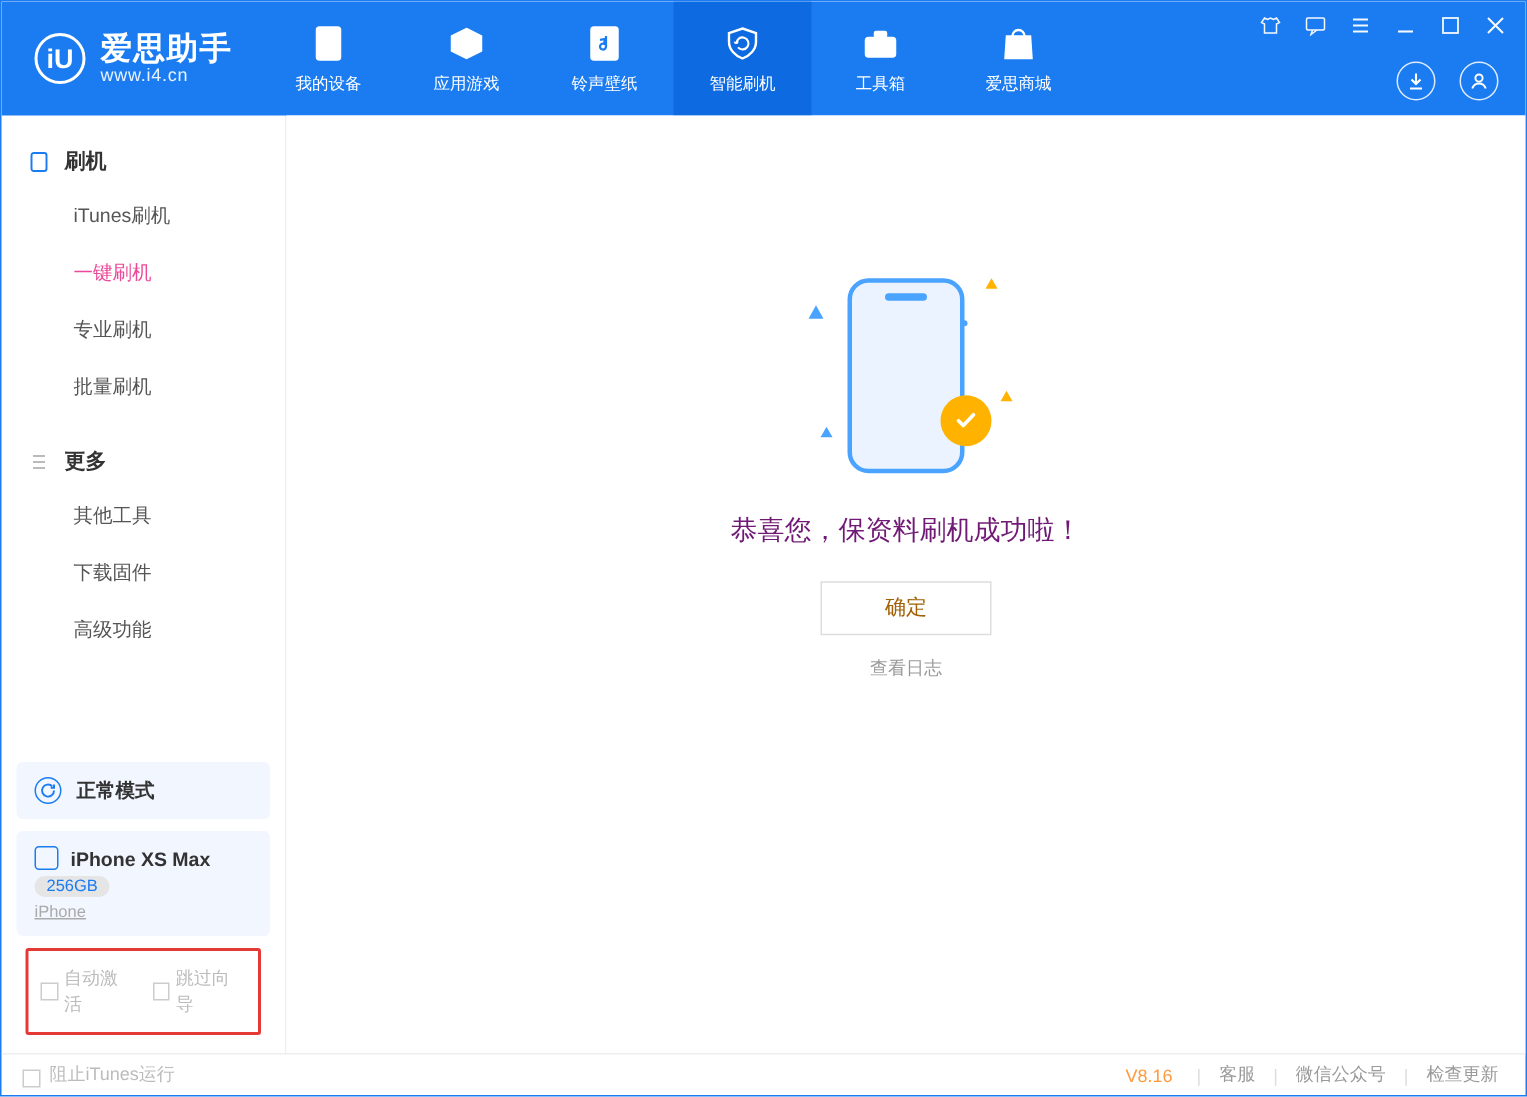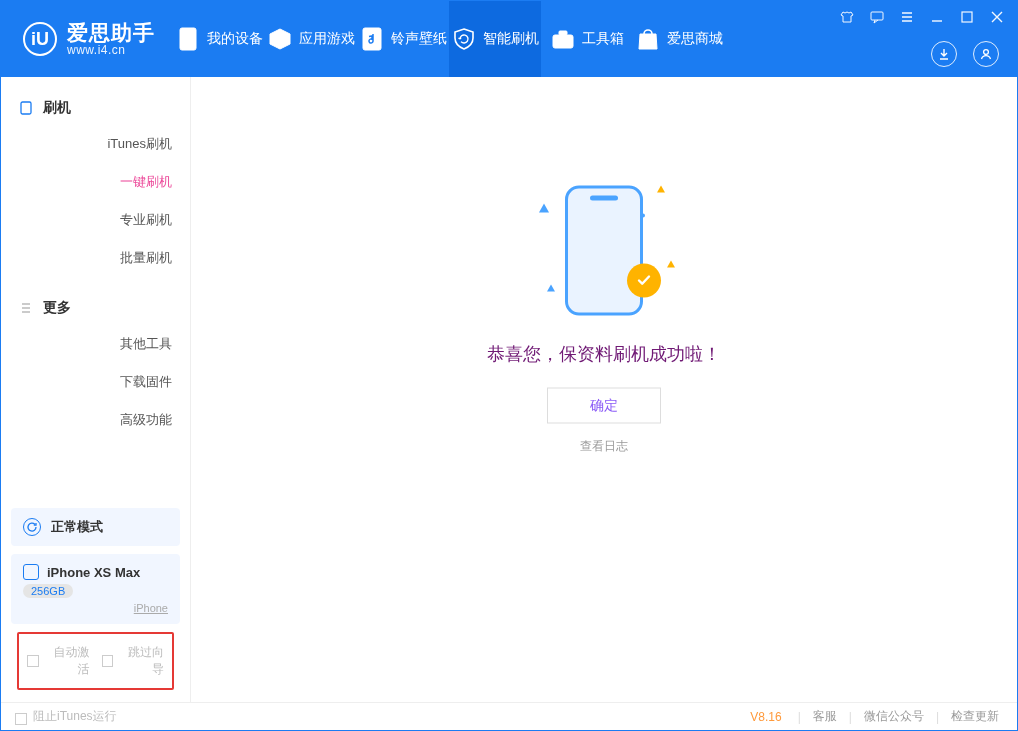--- a/index.html
+++ b/index.html
@@ -7,38 +7,38 @@
 
 
 .topbar { height: 76px; background: #1b7cf2; display: flex; align-items: stretch; color: #fff; position: relative; }
 .logo-block { display: flex; align-items: center; padding: 0 18px 0 22px; gap: 10px; }
 .logo-circle { width: 34px; height: 34px; border: 2.5px solid #fff; border-radius: 50%; display: flex; align-items: center; justify-content: center; font-weight: bold; font-size: 18px; font-family: Arial; }
 .logo-text { display: flex; flex-direction: column; line-height: 1.1; }
 .logo-text .title { font-size: 21px; font-weight: bold; letter-spacing: 1px; }
 .logo-text .url   { font-size: 12px; opacity: .9; letter-spacing: .5px; }
 
 .nav { display: flex; }
-.nav-item { width: 92px; display: flex; flex-direction: row; align-items: center; justify-content: center; gap: 6px; font-size: 14px; cursor: pointer; }
+.nav-item { width: 92px; display: flex; flex-direction: column; align-items: center; justify-content: center; gap: 6px; font-size: 11px; cursor: pointer; }
 .nav-item.active { background: #0d6ae0; }
 .nav-item .ico { width: 26px; height: 26px; display: flex; align-items: center; justify-content: center; }
 .nav-item svg { fill: #fff; stroke: #fff; }
 
 .win-icons { position: absolute; right: 12px; top: 8px; display: flex; gap: 14px; align-items: center; }
 .win-icons span { cursor: pointer; font-size: 14px; opacity: .95; display:inline-flex; align-items:center; justify-content:center; width:16px; height:16px; }
 .win-icons svg{ stroke:#fff; fill:none; }
 
 .user-icons { position: absolute; right: 18px; bottom: 10px; display: flex; gap: 16px; }
 .user-icons .circ { width: 26px; height: 26px; border: 1.8px solid rgba(255,255,255,.85); border-radius: 50%; display: flex; align-items: center; justify-content: center; cursor: pointer; }
 .user-icons .circ svg{stroke:#fff;fill:none;}
 
 
 .body { flex: 1; display: flex; min-height: 0; }
 
 
-.sidebar { width: 190px; border-right: 1px solid #eee; display: flex; flex-direction: column; text-align: right; }
+.sidebar { width: 190px; border-right: 1px solid #eee; display: flex; flex-direction: column; }
 .sb-scroll { flex: 1; overflow: auto; padding-top: 14px; }
 .sb-group-title { display: flex; align-items: center; gap: 10px; padding: 8px 18px; color: #333; font-size: 14px; font-weight: 600; }
 .sb-group-title .gicon { width: 14px; height: 14px; display:flex;align-items:center;justify-content:center;}
 .sb-item { padding: 10px 18px 10px 48px; font-size: 13px; color: #555; cursor: pointer; }
 .sb-item.active { color: #ec4899; }
 
 .sb-bottom { padding: 8px 10px 6px; }
 .mode-card, .dev-card {
   background: #f1f6ff; border-radius: 4px; padding: 10px 12px; margin-bottom: 8px;
   display: flex; flex-direction: column; gap: 4px; position: relative;
@@ -65,21 +65,21 @@
 .phone::before{content:"";position:absolute;left:50%;top:7px;transform:translateX(-50%);width:28px;height:5px;border-radius:3px;background:#4aa3ff;}
 .check-badge{position:absolute;right:18px;bottom:28px;width:34px;height:34px;border-radius:50%;background:#ffb300;display:flex;align-items:center;justify-content:center;}
 .check-badge svg{stroke:#fff;}
 .spark{position:absolute;width:0;height:0;}
 .spark.s1{left:10px;top:28px;border-left:5px solid transparent;border-right:5px solid transparent;border-bottom:9px solid #4aa3ff;}
 .spark.s2{right:14px;top:10px;border-left:4px solid transparent;border-right:4px solid transparent;border-bottom:7px solid #ffb300;}
 .spark.s3{left:18px;bottom:34px;border-left:4px solid transparent;border-right:4px solid transparent;border-bottom:7px solid #4aa3ff;}
 .spark.s4{right:4px;bottom:58px;border-left:4px solid transparent;border-right:4px solid transparent;border-bottom:7px solid #ffb300;}
 .spark.s5{right:34px;top:38px;width:4px;height:4px;border-radius:50%;background:#4aa3ff;}
 .success-title{font-size:18px;color:#701a75;margin-bottom:22px;}
-.ok-btn{display:inline-block;padding:8px 42px;border:1px solid #ddd;font-size:14px;color:#8b5cf6;background:#fff;cursor:pointer;margin-bottom:14px;}
+.ok-btn{display:inline-block;padding:8px 42px;border:1px solid #ddd;font-size:14px;color:#a16207;background:#fff;cursor:pointer;margin-bottom:14px;}
 .view-log{display:block;font-size:12px;color:#9a9a9a;text-decoration:none;cursor:pointer;}
 
 
 .footer{height:28px;border-top:1px solid #eee;display:flex;align-items:center;padding:0 14px;font-size:12px;color:#bcbcbc;gap:8px;}
 .footer .left{display:flex;align-items:flex-end;gap:6px;}
 .footer .left .cb{width:12px;height:12px;border:1px solid #ccc;}
 .footer .spacer{flex:1;}
 .footer .ver{color:#ff9a3c;margin-right:8px;}
 .footer .lnk{color:#9a9a9a;cursor:pointer;padding:0 4px;}
 .footer .sep{color:#ddd;}

